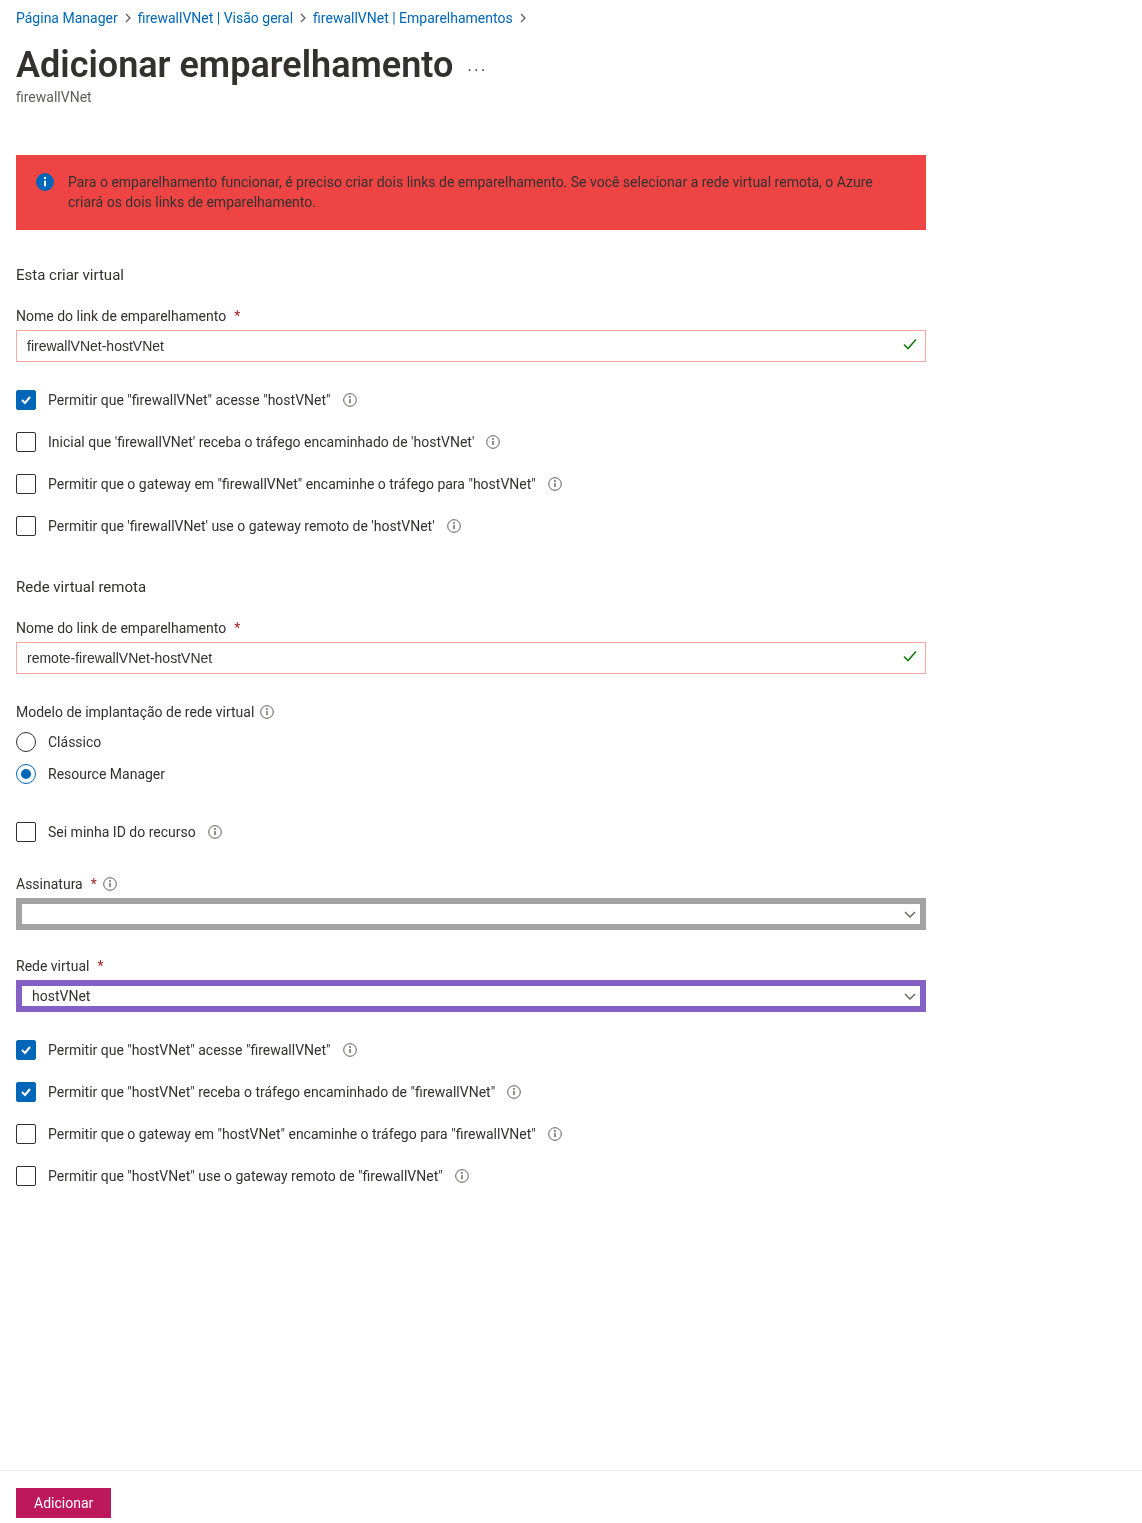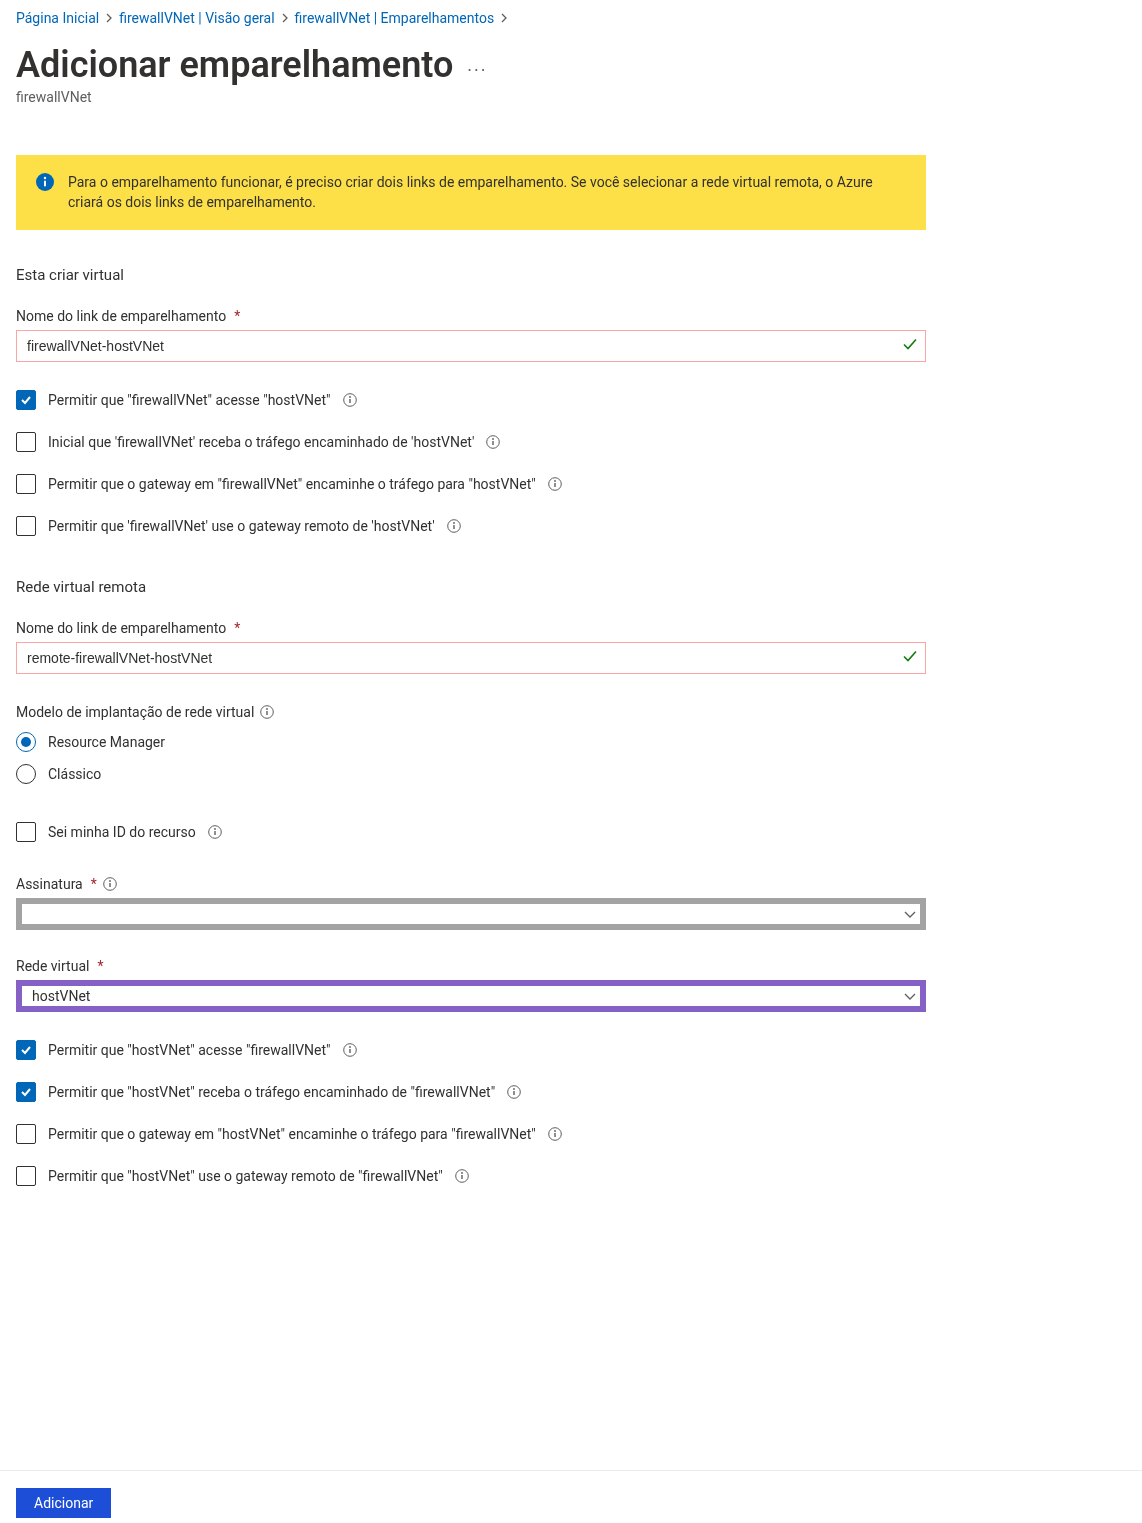--- a/index.html
+++ b/index.html
@@ -53,21 +53,21 @@
   .subtitle {
     font-size: 14px;
     color: #605e5c;
     margin-top: 2px;
   }
   .content {
     margin-top: 50px;
     width: 910px;
   }
   .info-banner {
-    background: #fde047;
+    background: #ef4444;
     display: flex;
     align-items: flex-start;
     padding: 18px 20px;
     gap: 14px;
     box-sizing: border-box;
   }
   .info-banner .msg {
     font-size: 14px;
     color: #323130;
     line-height: 1.4;
@@ -197,36 +197,36 @@
     right: 0;
     top: 1470px;
     border-top: 1px solid #edebe9;
   }
   .footer {
     position: absolute;
     left: 16px;
     top: 1488px;
   }
   .primary-btn {
-    background: #1d4ed8;
+    background: #be185d;
     color: #ffffff;
     border: none;
     font-size: 14px;
     padding: 7px 18px;
     cursor: pointer;
     font-family: inherit;
   }
 </style>
 </head>
 <body>
 
 <div class="page">
 
   <nav class="breadcrumb">
-    <a href="#">Página Inicial</a>
+    <a href="#">Página Manager</a>
     <span class="bc-sep">
       <svg width="8" height="10" viewBox="0 0 8 10">
           <path d="M2 1 L6 5 L2 9" fill="none" stroke="#605e5c" stroke-width="1.3"></path>
         </svg>
     </span>
     <a href="#">firewallVNet | Visão geral</a>
     <span class="bc-sep">
       <svg width="8" height="10" viewBox="0 0 8 10">
           <path d="M2 1 L6 5 L2 9" fill="none" stroke="#605e5c" stroke-width="1.3"></path>
         </svg>
@@ -351,28 +351,28 @@
       <span class="info-icon-sm">
         <svg width="14" height="14" viewBox="0 0 14 14">
             <circle cx="7" cy="7" r="6.3" fill="none" stroke="#605e5c" stroke-width="1"></circle>
             <rect x="6.3" y="6" width="1.4" height="4" fill="#605e5c"></rect>
             <circle cx="7" cy="4" r="0.9" fill="#605e5c"></circle>
           </svg>
       </span>
     </div>
     <div class="radios-group">
       <div class="radio-row">
+        <span class="radio"></span>
+        <span class="opt-label">Clássico</span>
+      </div>
+      <div class="radio-row">
         <span class="radio selected">
             <span class="dot"></span>
           </span>
         <span class="opt-label">Resource Manager</span>
-      </div>
-      <div class="radio-row">
-        <span class="radio"></span>
-        <span class="opt-label">Clássico</span>
       </div>
     </div>
 
     <div class="check-row" style="margin-top:38px;">
       <span class="cb">
         
       </span>
       <span class="opt-label">Sei minha ID do recurso</span>
       <span class="info-icon-sm">
         <svg width="14" height="14" viewBox="0 0 14 14">

